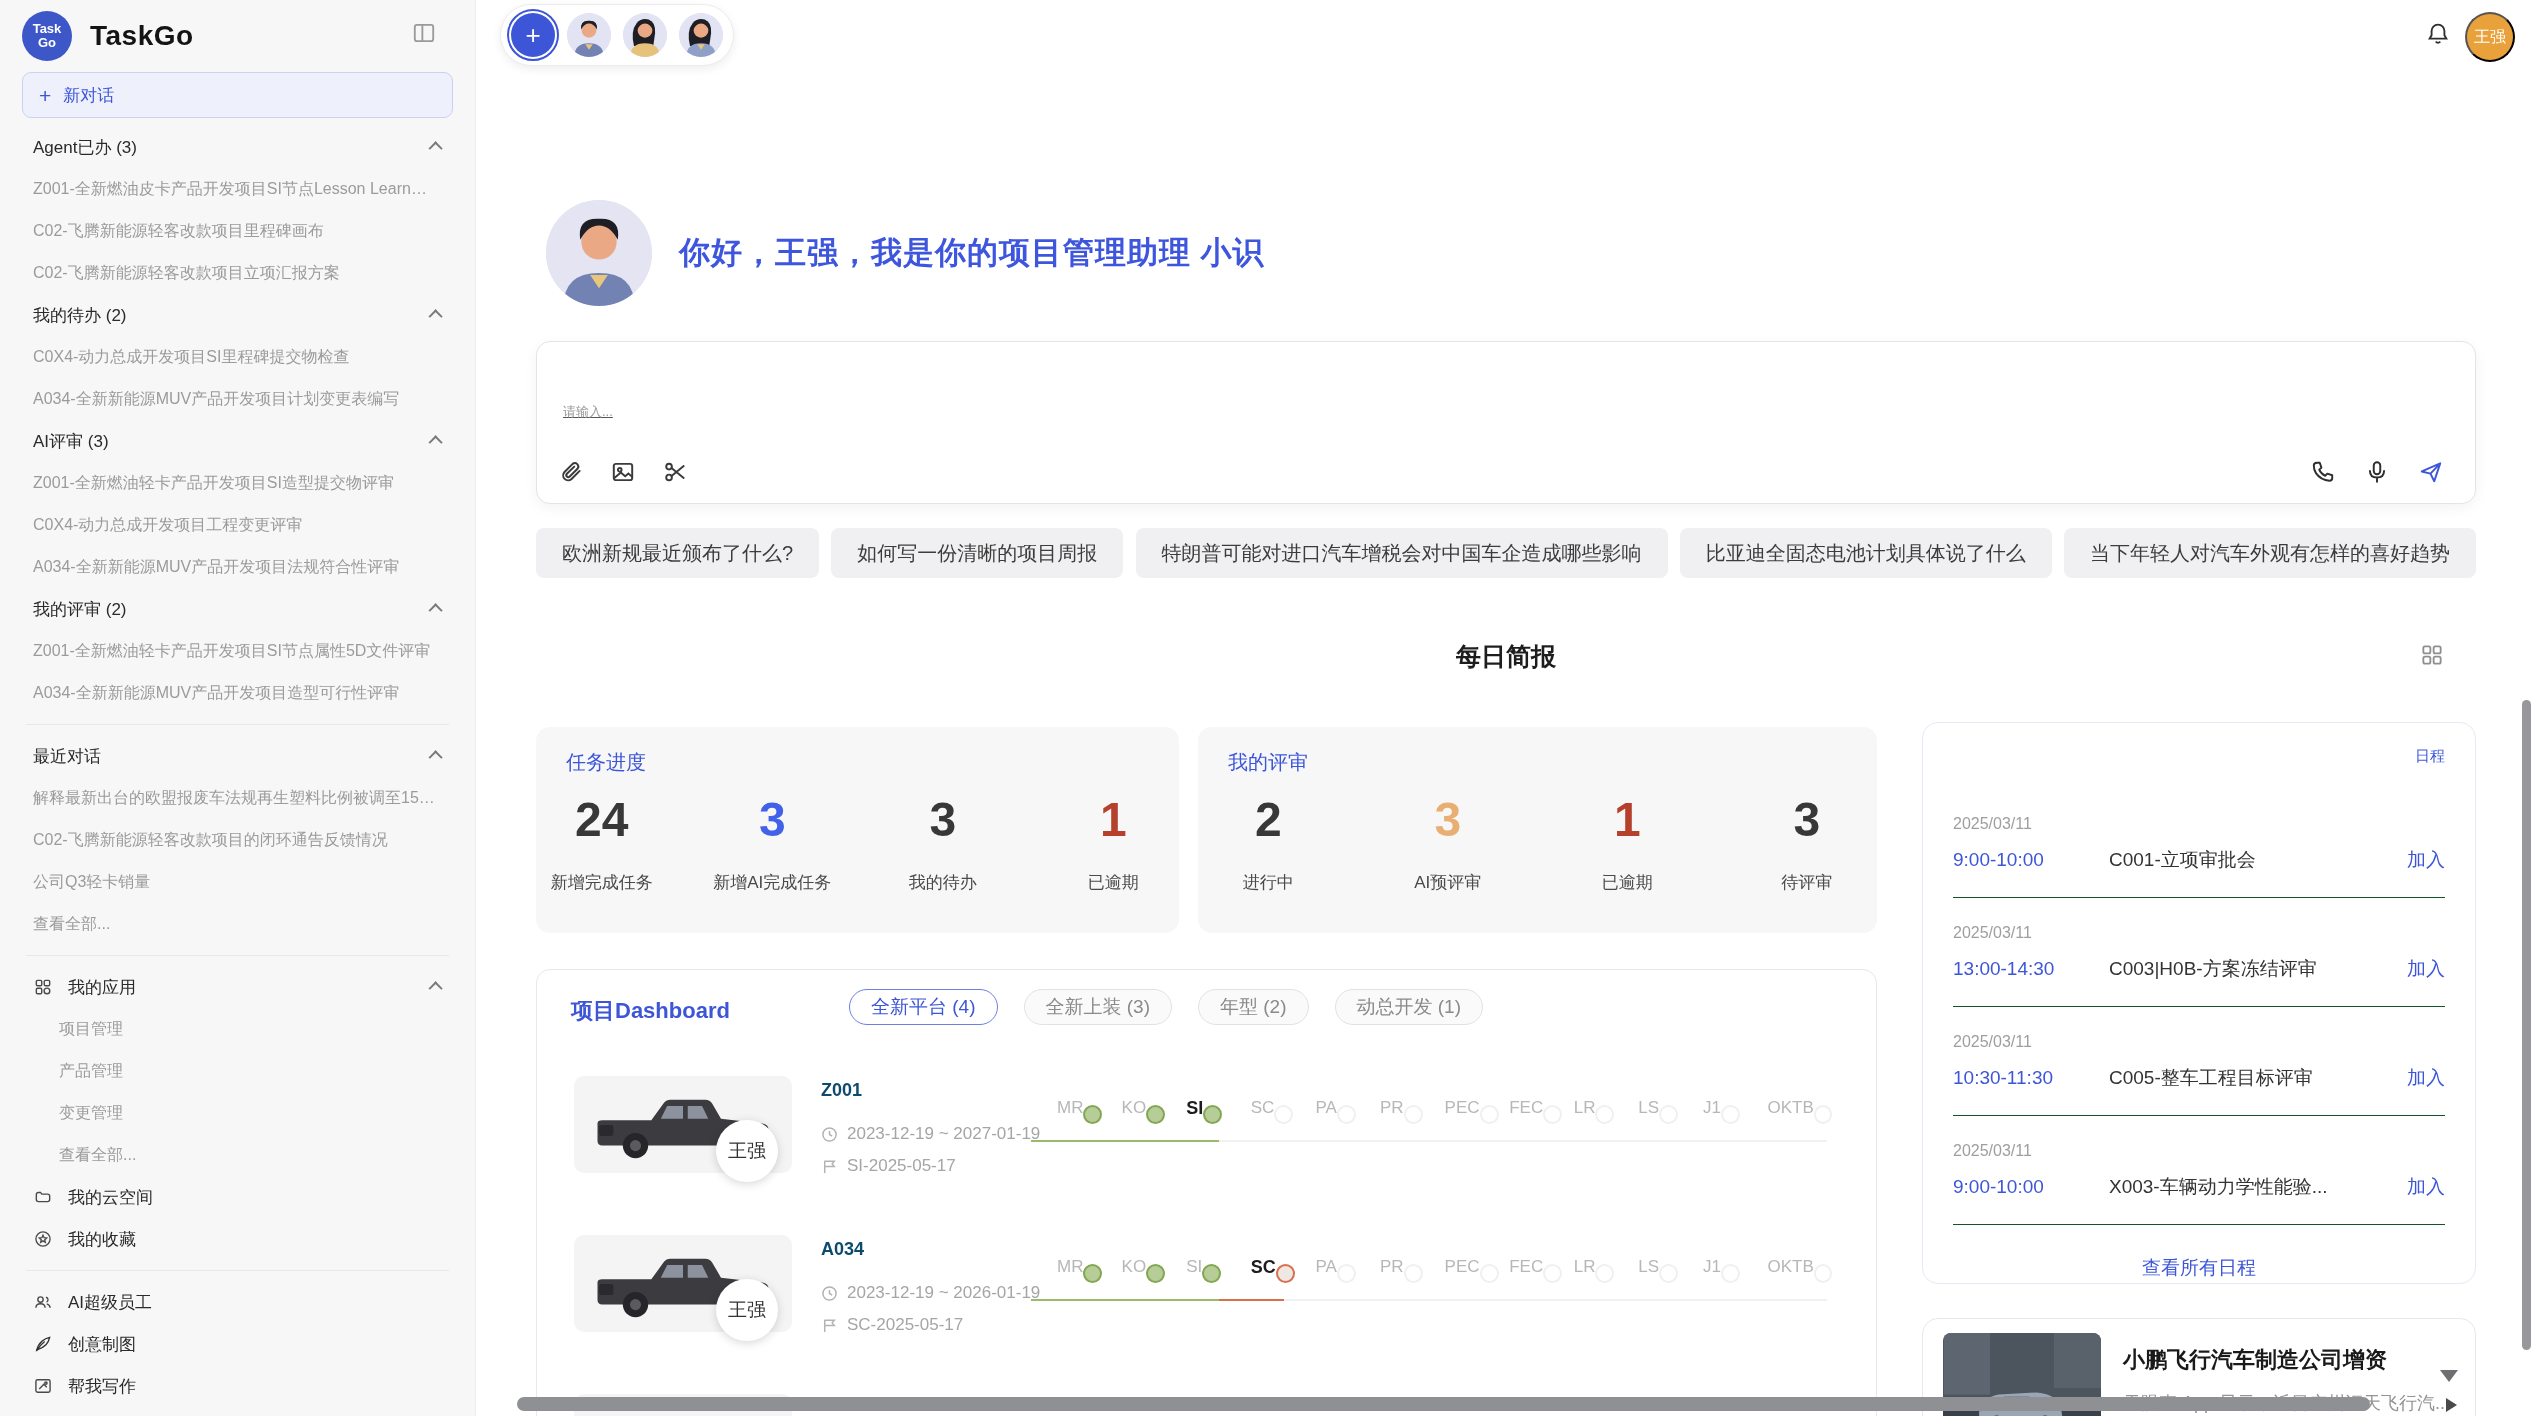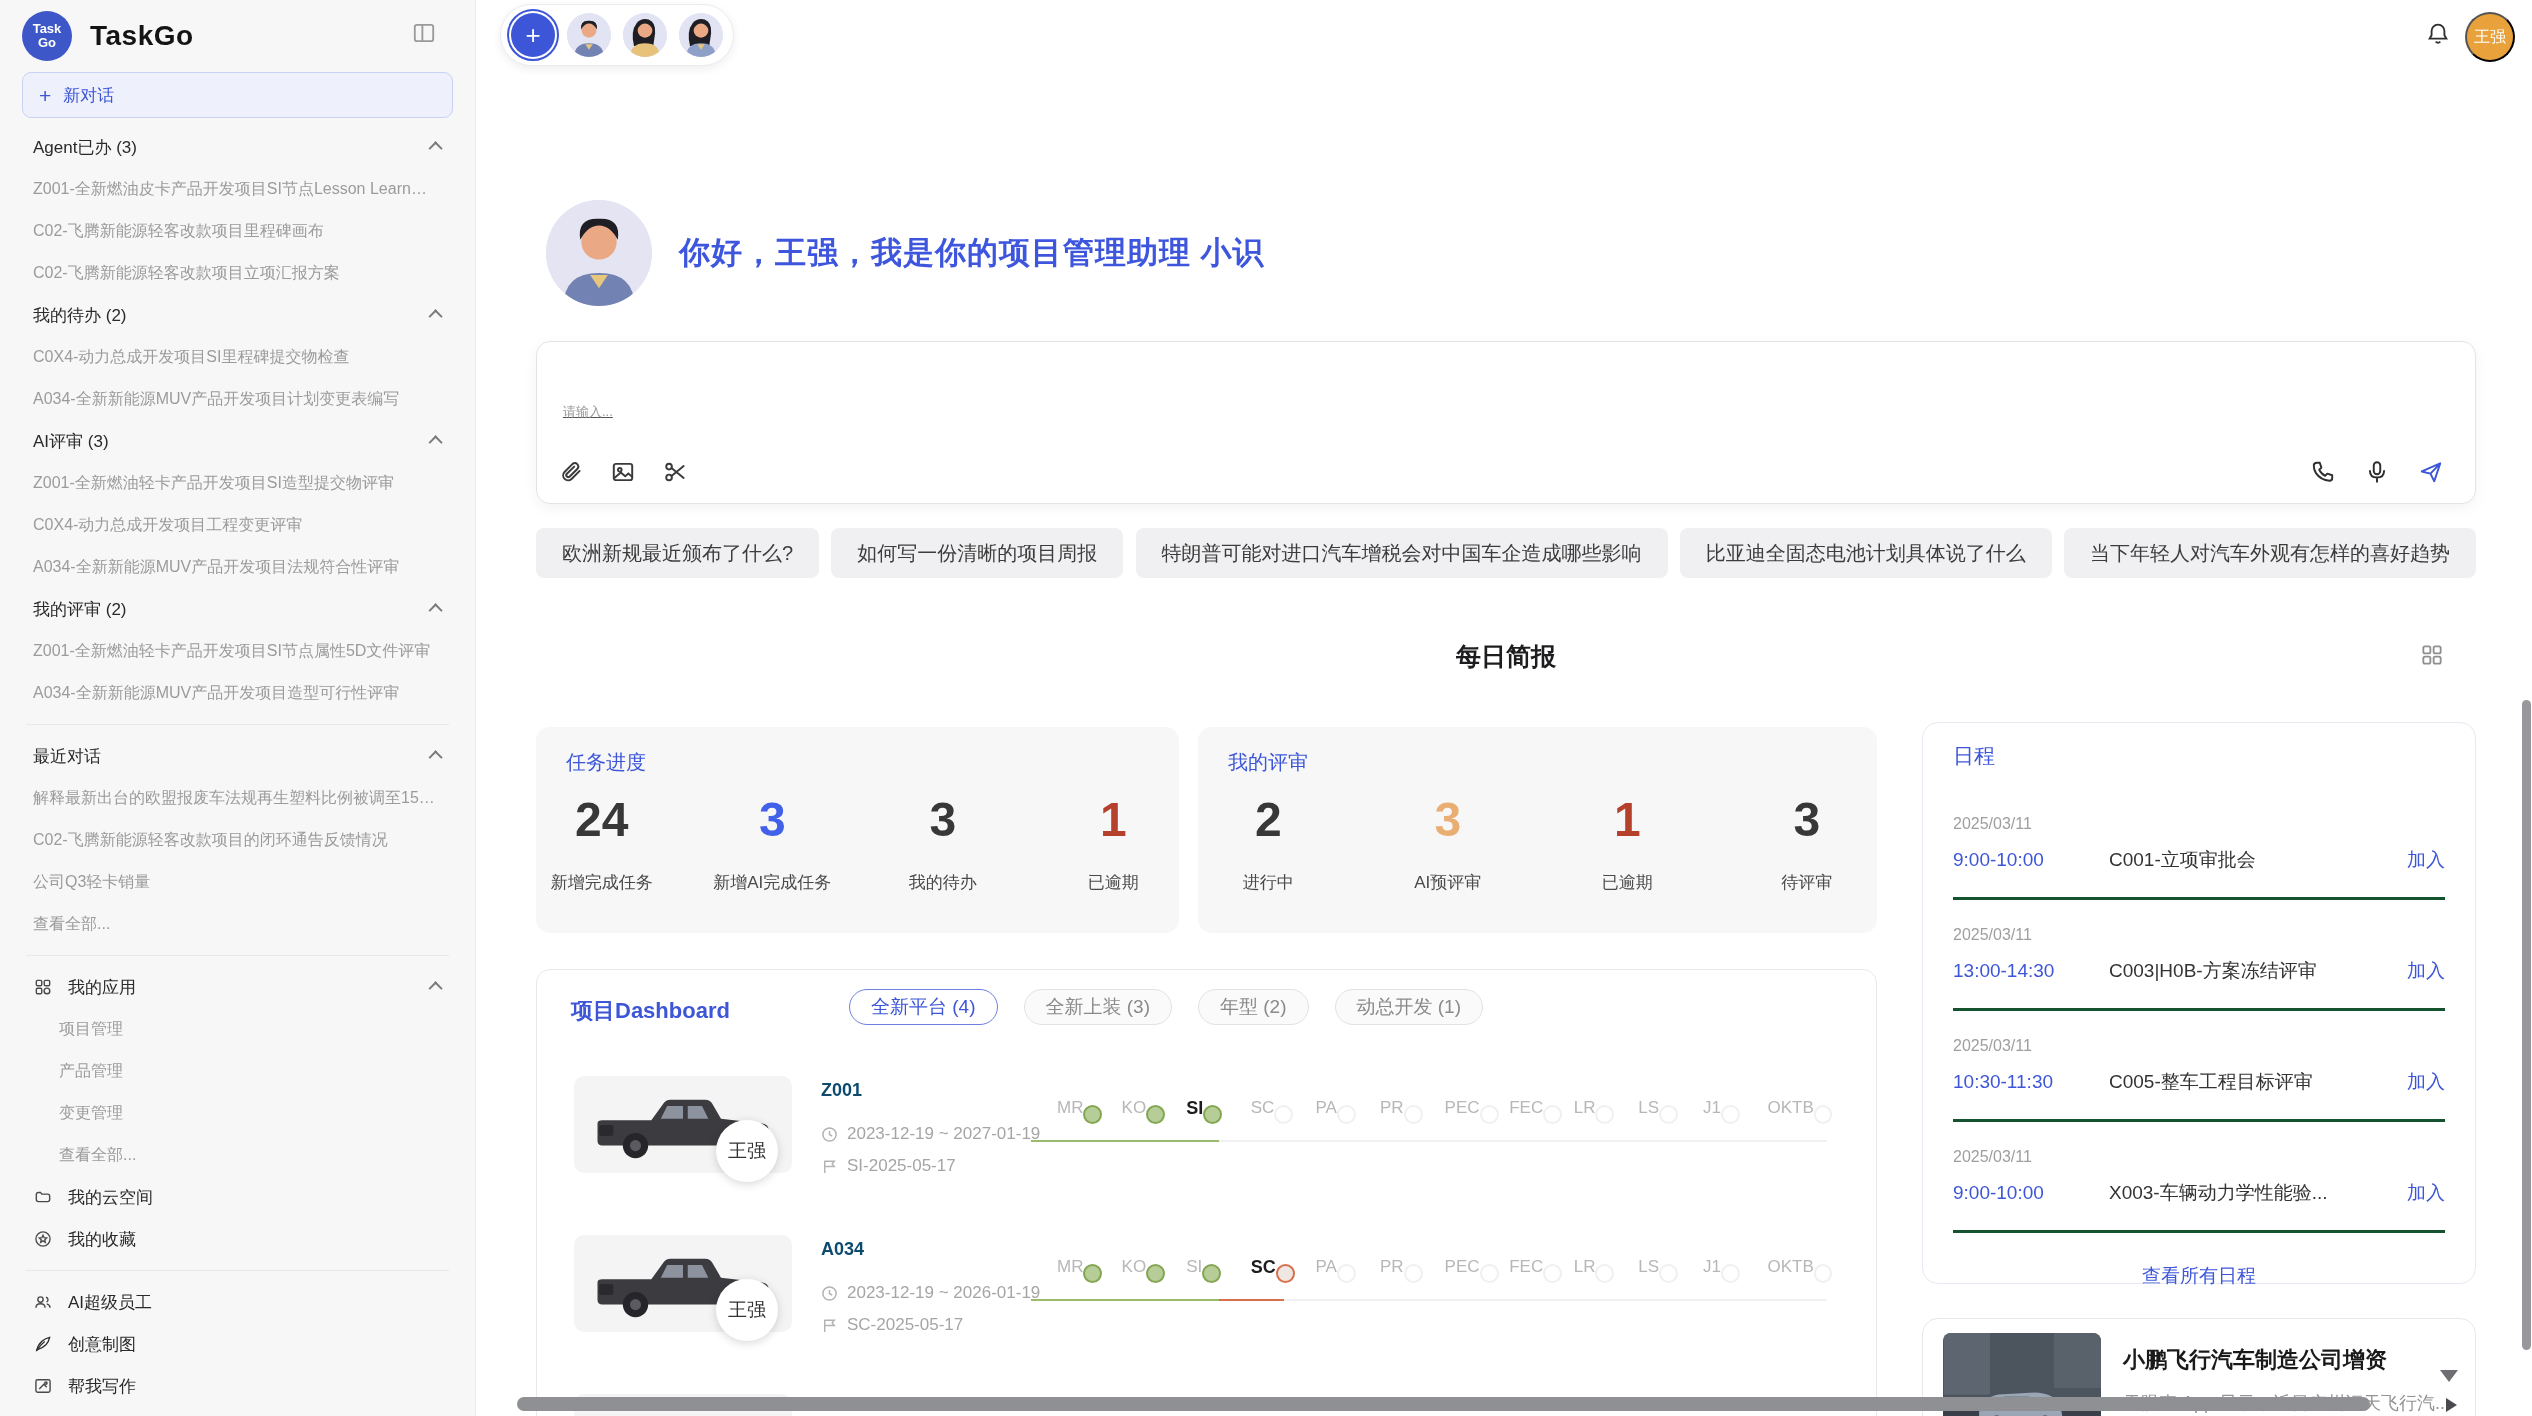--- a/index.html
+++ b/index.html
@@ -77,22 +77,22 @@
   .ms-red  { position:absolute; left:162px; width:65px; top:50px; height:2px; background:#d9704d; }
   .ms-row { position:absolute; left:0; top:0; display:flex; }
   .ms { width:64.6px; display:flex; align-items:flex-end; }
   .ms-l { height:26px; font-size:17px; color:#b7b7b7; white-space:nowrap; }
   .ms-l.cur { color:#1d1d1f; font-weight:700; font-size:18px; }
   .ms-n { width:19px; height:19px; border-radius:50%; background:#fff; border:2px solid #f0f0f0; margin-top:15px; position:relative; z-index:1; }
   .ms-n.done { background:#b6cd98; border-color:#83a751; }
   .ms-n.danger { background:#efe7e2; border-color:#d9704d; }
 
   .sched-card { position:absolute; left:1445px; top:722px; width:554px; height:562px; border:1px solid #e6e9f2; border-radius:16px; background:#fff; padding:18px 30px 0; }
-  .sched-title { text-align:left; font-size:21px; color:#3d56d8; height:30px; line-height:30px; margin-bottom:18px; }
-  .sched-item { padding:26px 0 24px; border-bottom:3px solid #14532d; }
+  .sched-title { text-align:right; font-size:15px; color:#3d56d8; height:30px; line-height:30px; margin-bottom:18px; }
+  .sched-item { padding:26px 0 24px; border-bottom:1px solid #14532d; }
   .sched-item:last-of-type { border-bottom:none; }
   .sched-date { font-size:16px; color:#9e9e9e; }
   .sched-row { display:flex; align-items:center; margin-top:14px; }
   .sched-time { width:156px; font-size:19px; color:#3d56d8; }
   .sched-name { flex:1; font-size:19px; color:#333; white-space:nowrap; overflow:hidden; }
   .sched-join { font-size:19px; color:#3d56d8; background:none; border:none; cursor:pointer; font-family:inherit; }
   .sched-footer { text-align:center; font-size:19px; color:#3d56d8; margin-top:30px; cursor:pointer; }
 
   .news-card { position:absolute; left:1445px; top:1318px; width:554px; height:150px; border:1px solid #e8e8ea; border-radius:16px; background:#fff; padding:14px 20px; display:flex; gap:22px; }
   .news-img { width:158px; height:110px; border-radius:8px; overflow:hidden; flex:0 0 auto; }

